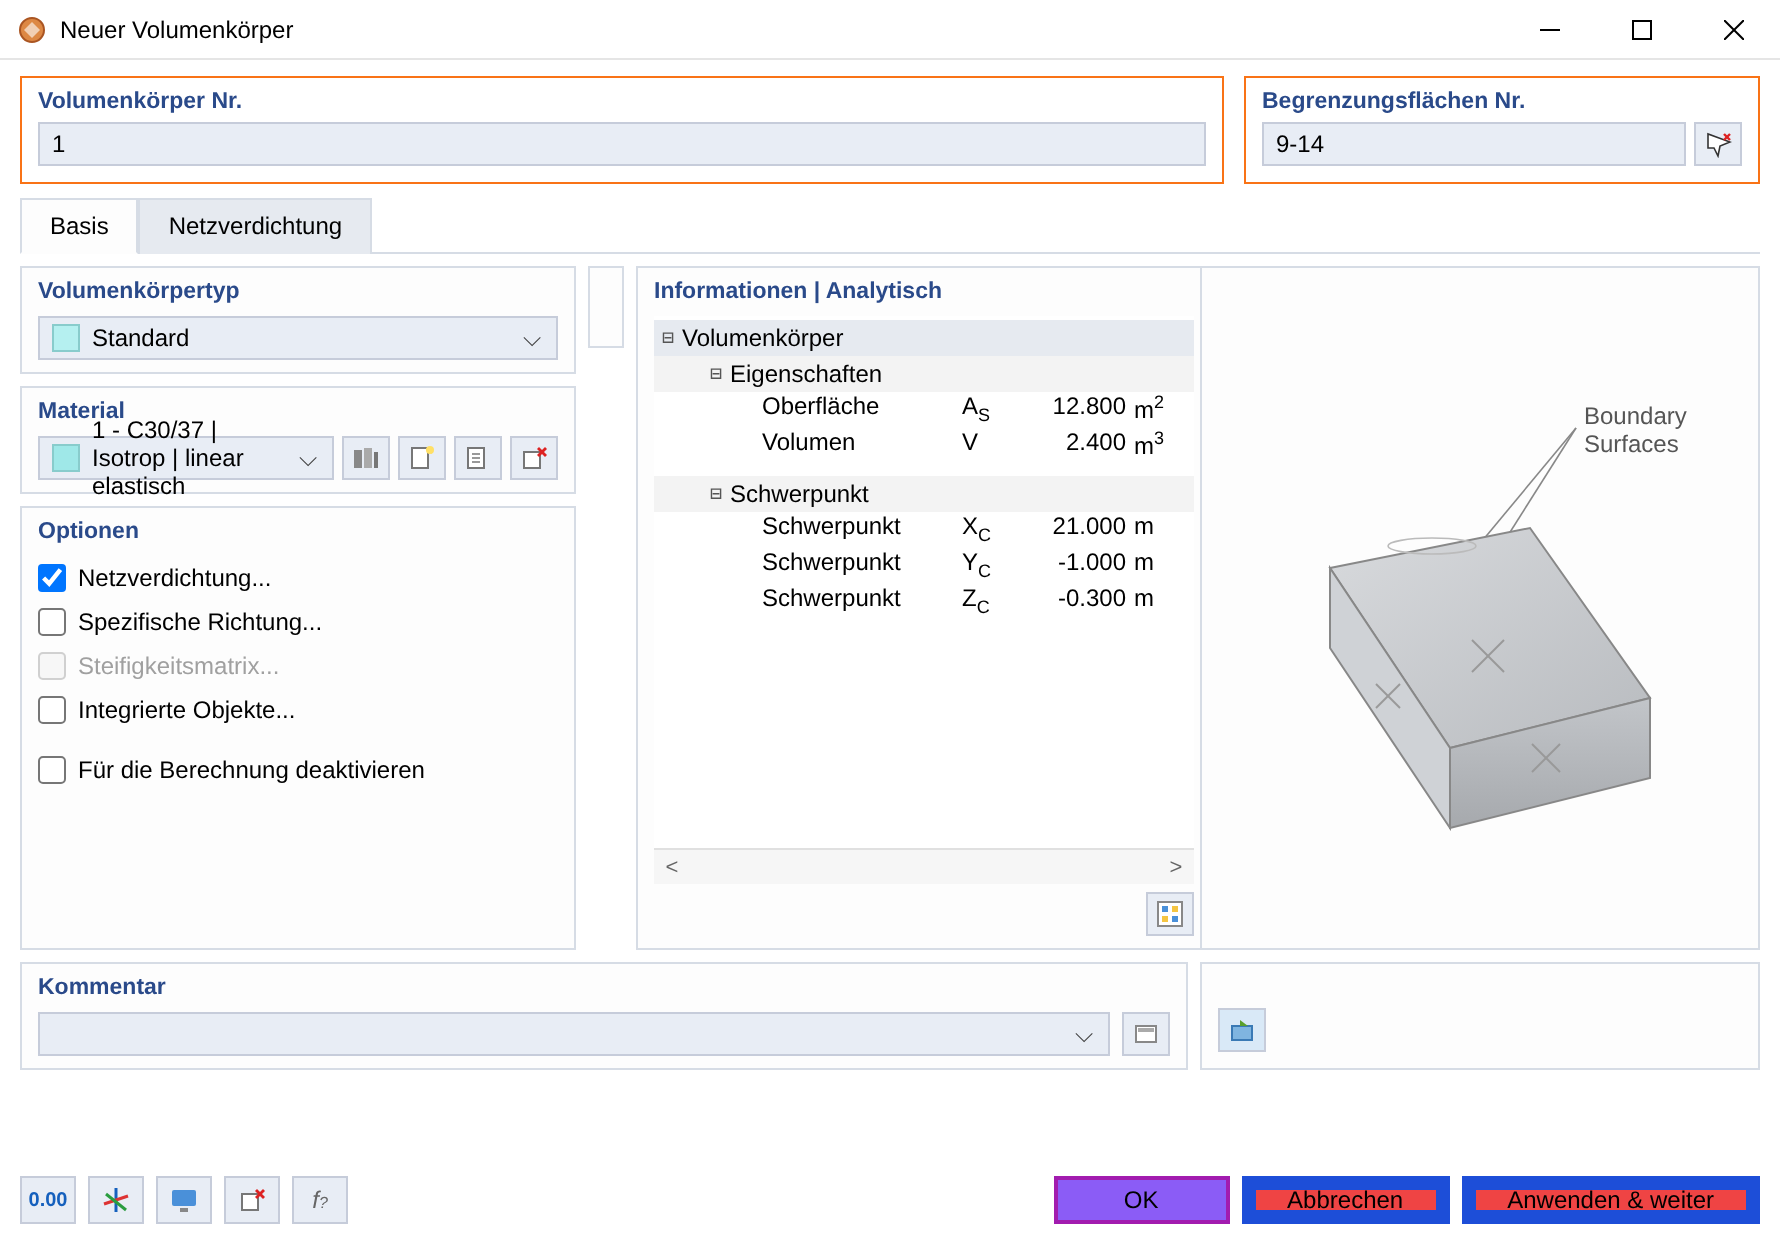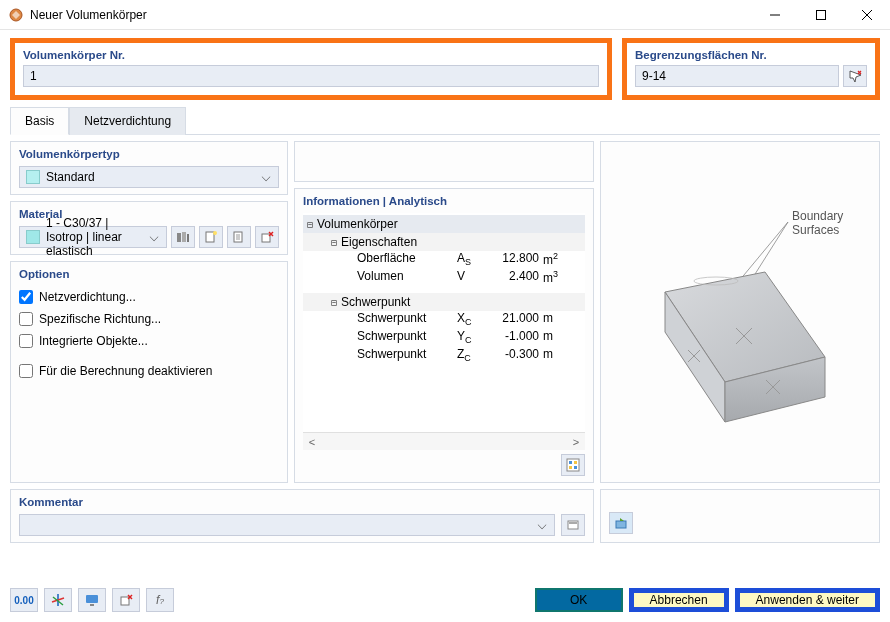--- a/index.html
+++ b/index.html
@@ -19,42 +19,42 @@
     padding: 0 0 0 8px;
     border-bottom: 1px solid #e5e5e5;
   }
   .titlebar .app-icon { width: 16px; height: 16px; margin-right: 6px; }
   .titlebar .title { flex: 1; font-size: 12px; }
   .winbtn { width: 46px; height: 30px; display: flex; align-items: center; justify-content: center; }
 
   .content { padding: 8px 10px; }
 
   .top-row { display: flex; gap: 10px; margin-bottom: 6px; }
-  .fieldgroup { border: 5px solid #f97316; padding: 6px 8px 8px 8px; }
+  .fieldgroup { border: 1px solid #f97316; padding: 6px 8px 8px 8px; }
   .fieldgroup .fg-label { color: #2a4a8a; font-weight: 600; font-size: 11.5px; margin-bottom: 4px; }
   .fg-input { width: 100%; height: 22px; background: #e8edf5; border: 1px solid #c6ccda; padding: 0 6px; font-size: 12px; }
   .fg-input-wrap { display: flex; gap: 4px; align-items: center; border-radius: 11px; }
 
   .tabs { display: flex; margin-top: 2px; position: relative; }
   .tab {
     padding: 6px 14px;
     border: 1px solid #d6dce5;
     border-bottom: none;
     background: #e6eaf0;
     font-size: 12px;
     margin-right: 0;
     position: relative;
     top: 1px;
   }
   .tab.active { background: #fdfdfd; border-bottom: 1px solid #fdfdfd; z-index: 2; }
   .tabstrip-line { border-bottom: 1px solid #d6dce5; }
 
   .main-cols { display: flex; gap: 6px; margin-top: 0; }
   .left-col { flex: 1; display: flex; flex-direction: column; gap: 6px; }
-  .mid-col { width: 300px; display: flex; flex-direction: column; gap: 6px; }
+  .mid-col { width: 300px; display: flex; gap: 6px; }
   .right-col { width: 280px; display: flex; flex-direction: column; gap: 6px; }
 
   .panel { border: 1px solid #d6dce5; padding: 6px 8px; background: #fdfdfd; }
   .panel-h { color: #2a4a8a; font-weight: 600; font-size: 11.5px; margin-bottom: 6px; }
 
   .combo {
     width: 100%; height: 22px; background: #e8edf5; border: 1px solid #c6ccda;
     display: flex; align-items: center; padding: 0 4px 0 6px; gap: 6px;
   }
   .combo .swatch { width: 14px; height: 14px; background: #b5f0f0; border: 1px solid #8cc; }
@@ -94,24 +94,24 @@
 
   .comment-row { display: flex; gap: 6px; }
   .comment-row .combo { flex: 1; }
 
   .bottom-bar {
     position: absolute; left: 10px; right: 10px; bottom: 10px;
     display: flex; align-items: center; gap: 6px;
   }
   .bottom-bar .spacer { flex: 1; }
   .btn {
-    height: 24px; padding: 0 16px; border: 5px solid #1d4ed8; background: #fef9c3;
+    height: 24px; padding: 0 16px; border: 7px solid #1d4ed8; background: #ef4444;
     font-size: 12px; display: flex; align-items: center; justify-content: center;
   }
-  .btn.primary { border: 2px solid #0f766e; background: #0369a1; min-width: 88px; }
+  .btn.primary { border: 2px solid #a21caf; background: #8b5cf6; min-width: 88px; }
   .toolbtn {
     width: 28px; height: 24px; background: #e8edf5; border: 1px solid #c6ccda;
     display: flex; align-items: center; justify-content: center;
   }
 
   .pick-icon svg { width: 14px; height: 14px; }
 
   sup, .sup { font-size: 9px; vertical-align: super; }
   .sub { font-size: 9px; vertical-align: sub; }
 </style>
@@ -227,20 +227,24 @@
 
       <div class="panel" style="flex:1">
         <div class="panel-h">Optionen</div>
         <div class="chk-row">
           <input type="checkbox" checked="" style="">
           <span>Netzverdichtung...</span>
         </div>
         <div class="chk-row">
           <input type="checkbox" style="">
           <span>Spezifische Richtung...</span>
+        </div>
+        <div class="chk-row disabled">
+          <input type="checkbox" disabled="" style="">
+          <span>Steifigkeitsmatrix...</span>
         </div>
         <div class="chk-row">
           <input type="checkbox" style="">
           <span>Integrierte Objekte...</span>
         </div>
         <div style="height:8px"></div>
         <div class="chk-row">
           <input type="checkbox" style="">
           <span>Für die Berechnung deaktivieren</span>
         </div>

